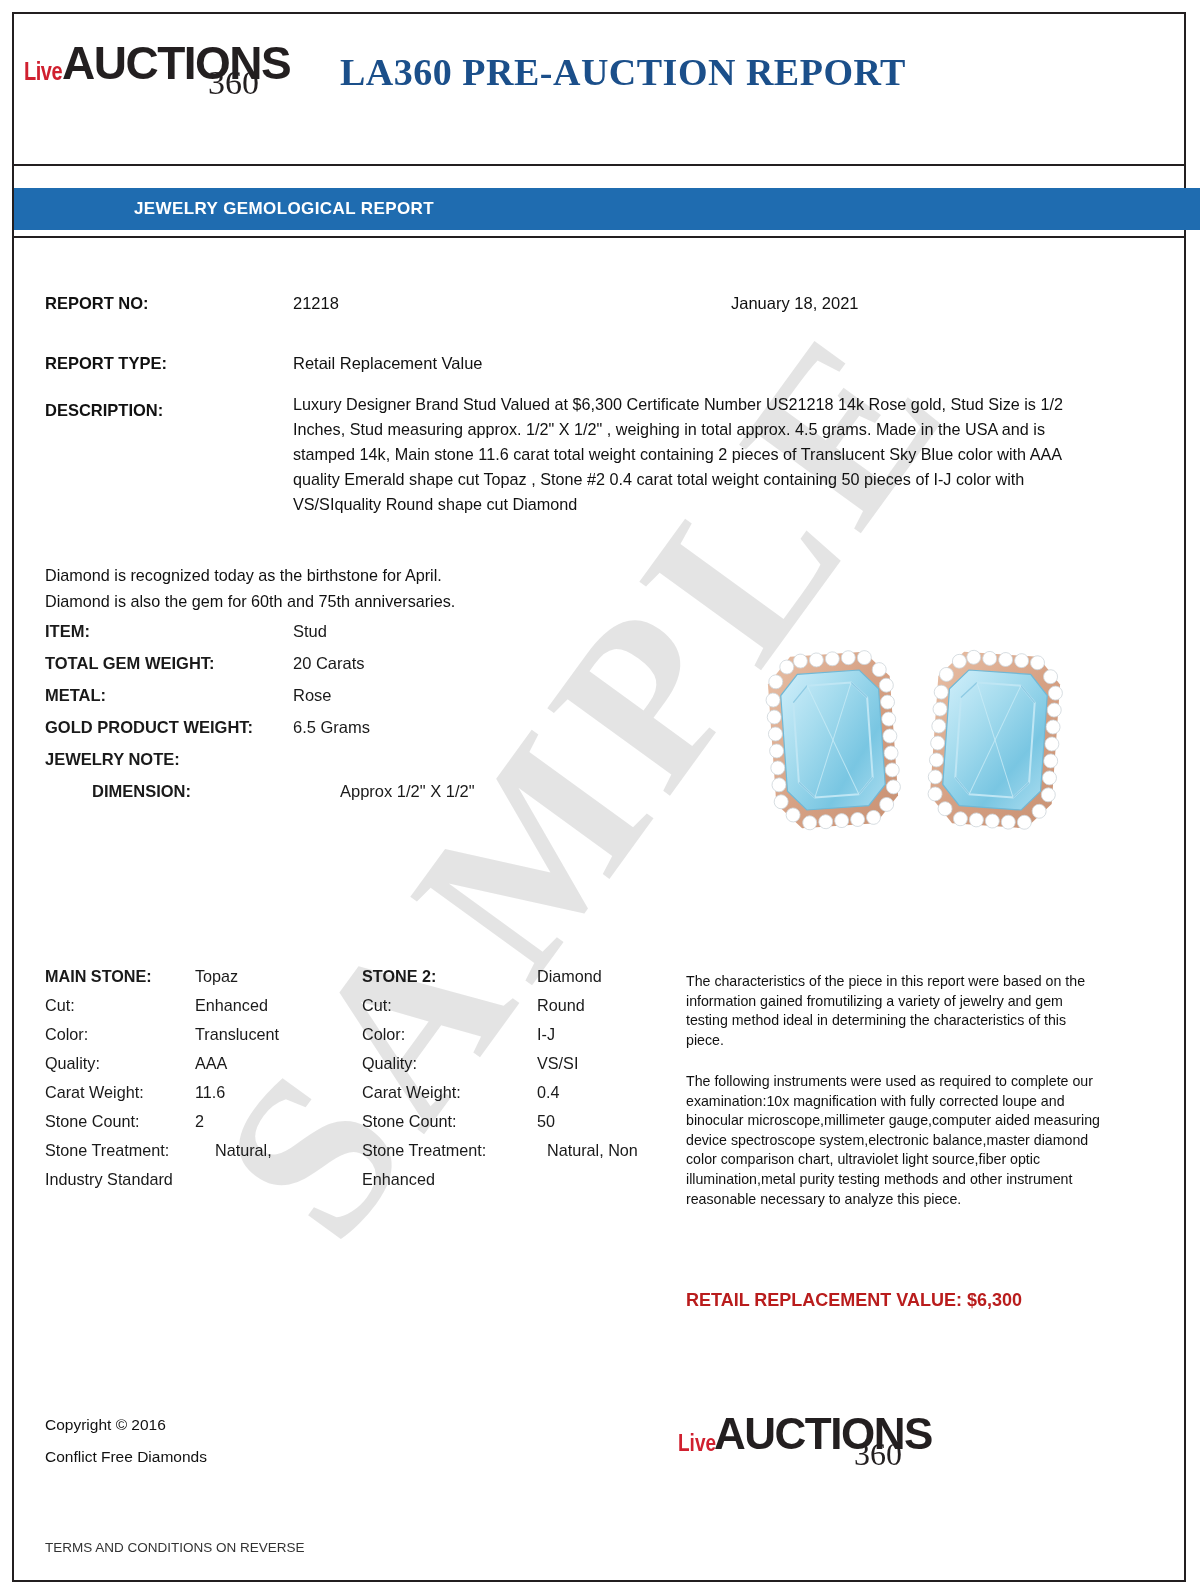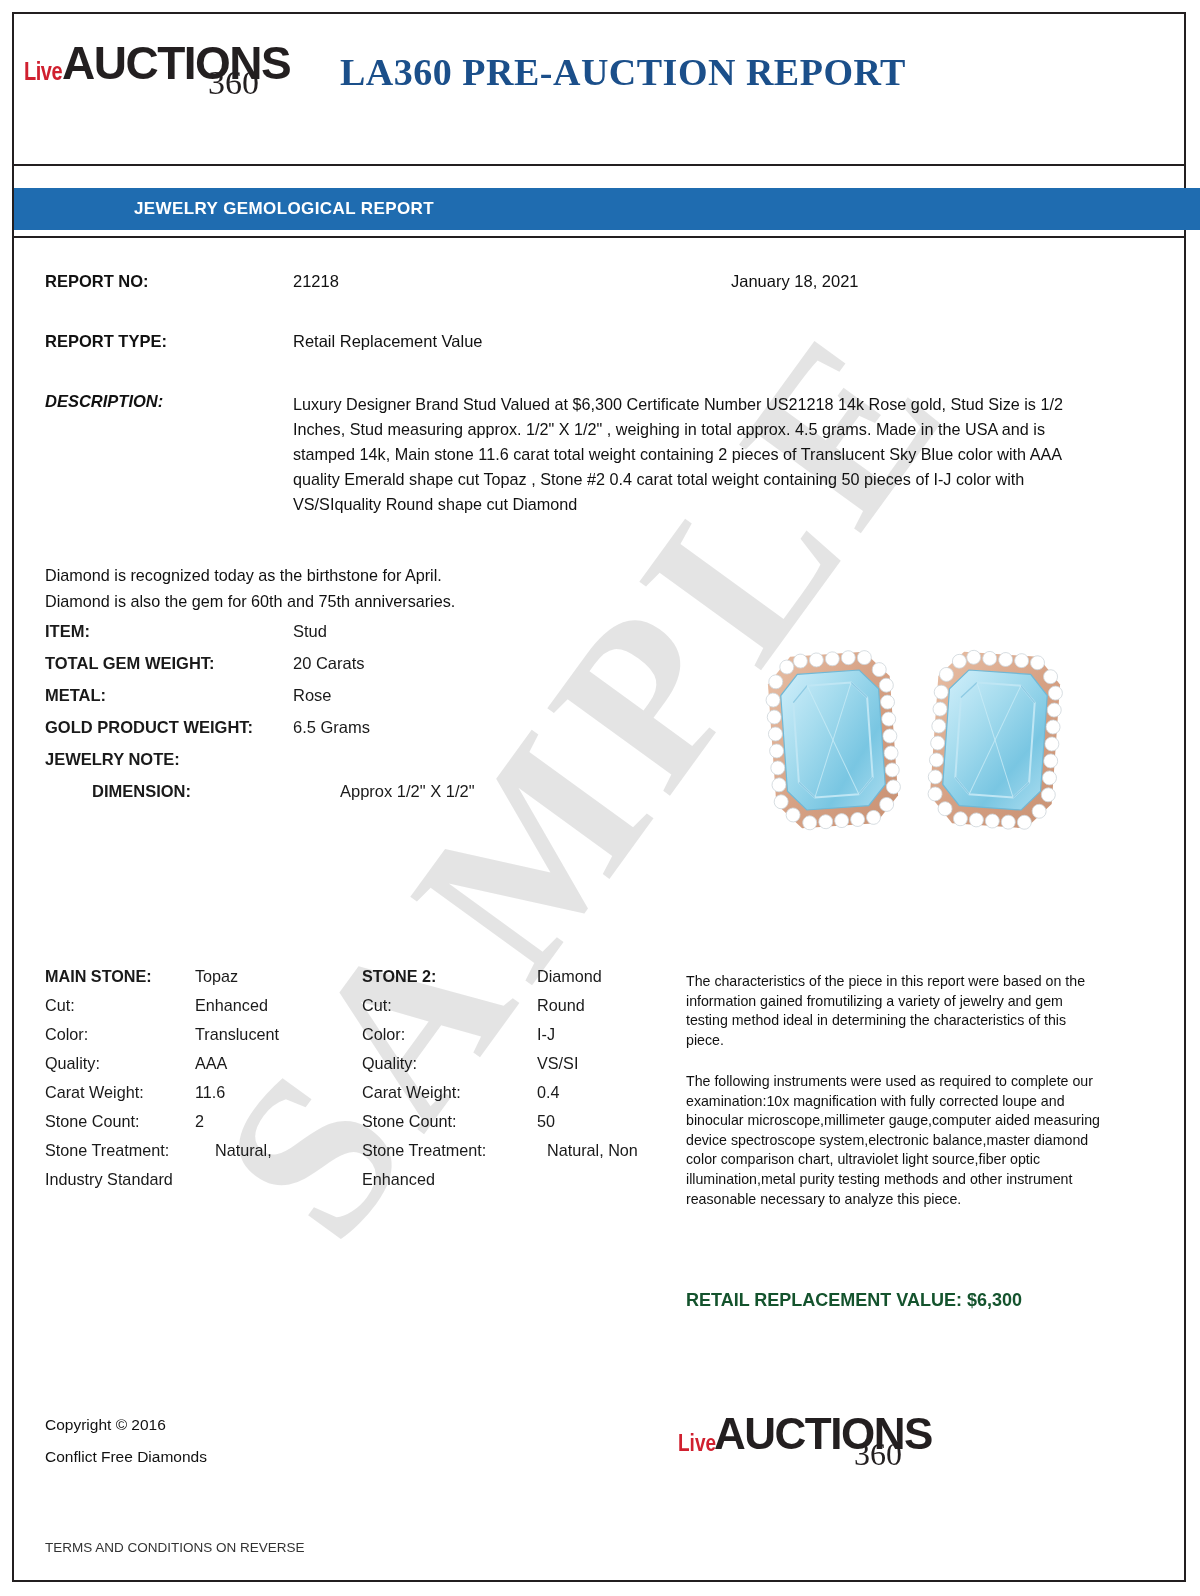--- a/index.html
+++ b/index.html
@@ -143,21 +143,21 @@
   .lbl {
     font-size: 16.5px;
     font-weight: bold;
     color: #111;
   }
   .val {
     font-size: 16.5px;
     color: #111;
   }
 
-  .row-abs { position: absolute; }
+  .row-abs { position: absolute; margin-top: 22px; }
 
   .desc-block {
     position: absolute;
     left: 293px;
     top: 392px;
     width: 790px;
     font-size: 16.2px;
     line-height: 25px;
     color: #111;
   }
@@ -230,21 +230,21 @@
     font-size: 14.2px;
     line-height: 19.6px;
     color: #111;
   }
   .rrv {
     position: absolute;
     left: 686px;
     top: 1290px;
     font-size: 18px;
     font-weight: bold;
-    color: #14532d;
+    color: #b91c1c;
   }
 
   
   .footer-left {
     position: absolute;
     left: 45px;
     font-size: 15.5px;
     color: #111;
   }
   .footer-logo {
@@ -328,21 +328,21 @@
 
   <div class="watermark">SAMPLE</div>
 
   <div class="row-abs lbl" style="left:45px; top:272px;">REPORT NO:</div>
   <div class="row-abs val" style="left:293px; top:272px;">21218</div>
   <div class="row-abs val" style="left:731px; top:272px;">January 18, 2021</div>
 
   <div class="row-abs lbl" style="left:45px; top:332px;">REPORT TYPE:</div>
   <div class="row-abs val" style="left:293px; top:332px;">Retail Replacement Value</div>
 
-  <div class="row-abs lbl" style="left:45px; top:392px;font-style:italic;">DESCRIPTION:</div>
+  <div class="row-abs lbl" style="left:45px; top:379px;">DESCRIPTION:</div>
   <div class="desc-block">Luxury Designer Brand Stud Valued at $6,300 Certificate Number US21218 14k Rose gold, Stud Size is 1/2 Inches, Stud measuring approx. 1/2" X 1/2" , weighing in total approx. 4.5 grams. Made in the USA and is stamped 14k, Main stone 11.6 carat total weight containing 2 pieces of Translucent Sky Blue color with AAA quality Emerald shape cut Topaz , Stone #2 0.4 carat total weight containing 50 pieces of I-J color with VS/SIquality Round shape cut Diamond</div>
 
   <div class="note-block">
     <div>Diamond is recognized today as the birthstone for April.</div>
     <div>Diamond is also the gem for 60th and 75th anniversaries.</div>
   </div>
 
   <div class="spec" style="top:622px;">
     <span class="k">ITEM:</span>
     <span class="v">Stud</span>

